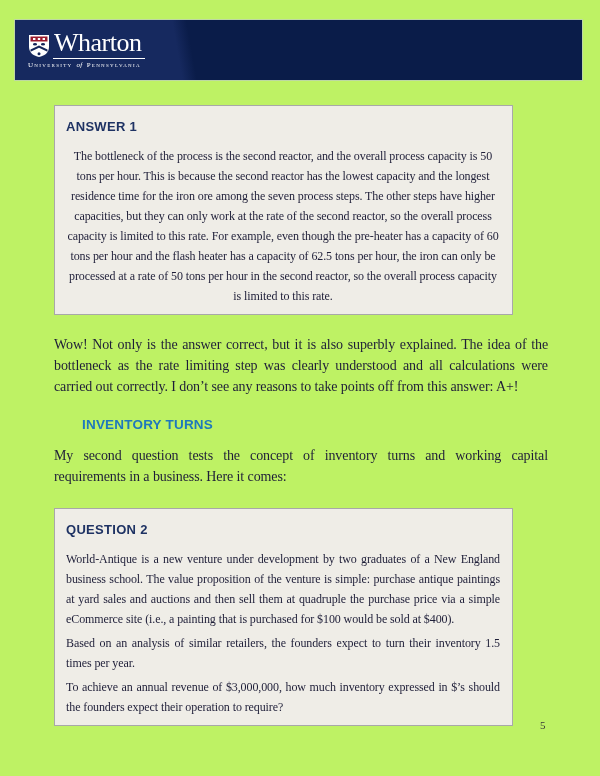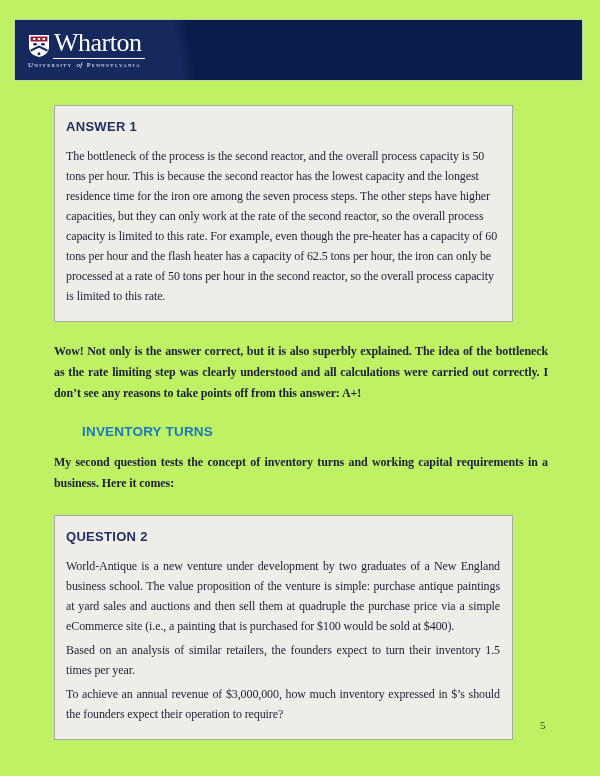--- a/index.html
+++ b/index.html
@@ -39,37 +39,37 @@
   }
   .logo-sub .caps{font-variant:small-caps;text-transform:capitalize;}
   .logo-sub .of{font-style:italic;letter-spacing:.3px;padding:0 1px;}
 
   
   .content{position:absolute;left:54px;top:105px;width:494px;color:var(--text);}
 
   .qa-box{
     box-sizing:border-box;width:459px;
     background:var(--box_bg);border:1px solid var(--box_border);
-    padding:13px 12px 15px 11px;
+    padding:13px 12px 8px 11px;
   }
   .qa-box-title{
     font-family:"Liberation Sans","DejaVu Sans",sans-serif;
     font-weight:bold;font-size:13px;color:var(--heading_navy);
     letter-spacing:.3px;margin:0 0 12px 0;
   }
   .qa-box p{
     margin:0;font-size:12px;line-height:20px;letter-spacing:-.1px;color:var(--text);
   }
   .qa-box p + p{margin-top:4px;}
-  .answer-body{text-align:left;}
+  .answer-body{text-align:center;}
   .q-para{text-align:justify;}
 
   .para{
-    width:494px;margin:19px 0 0 0;font-size:12px;line-height:21px;
-    letter-spacing:-.1px;text-align:justify;color:var(--text);font-weight:bold;
+    width:494px;margin:19px 0 0 0;font-size:14px;line-height:21px;
+    letter-spacing:-.1px;text-align:justify;color:var(--text);
   }
   .section-heading{
     margin:20px 0 0 0;font-family:"Liberation Sans","DejaVu Sans",sans-serif;
     font-weight:bold;font-size:13.5px;letter-spacing:.2px;color:var(--heading_blue);padding-left:28px;
   }
   .intro{margin-top:13px;}
   .question-box{margin-top:21px;}
 
   .page-number{
     position:absolute;left:540px;top:719px;

